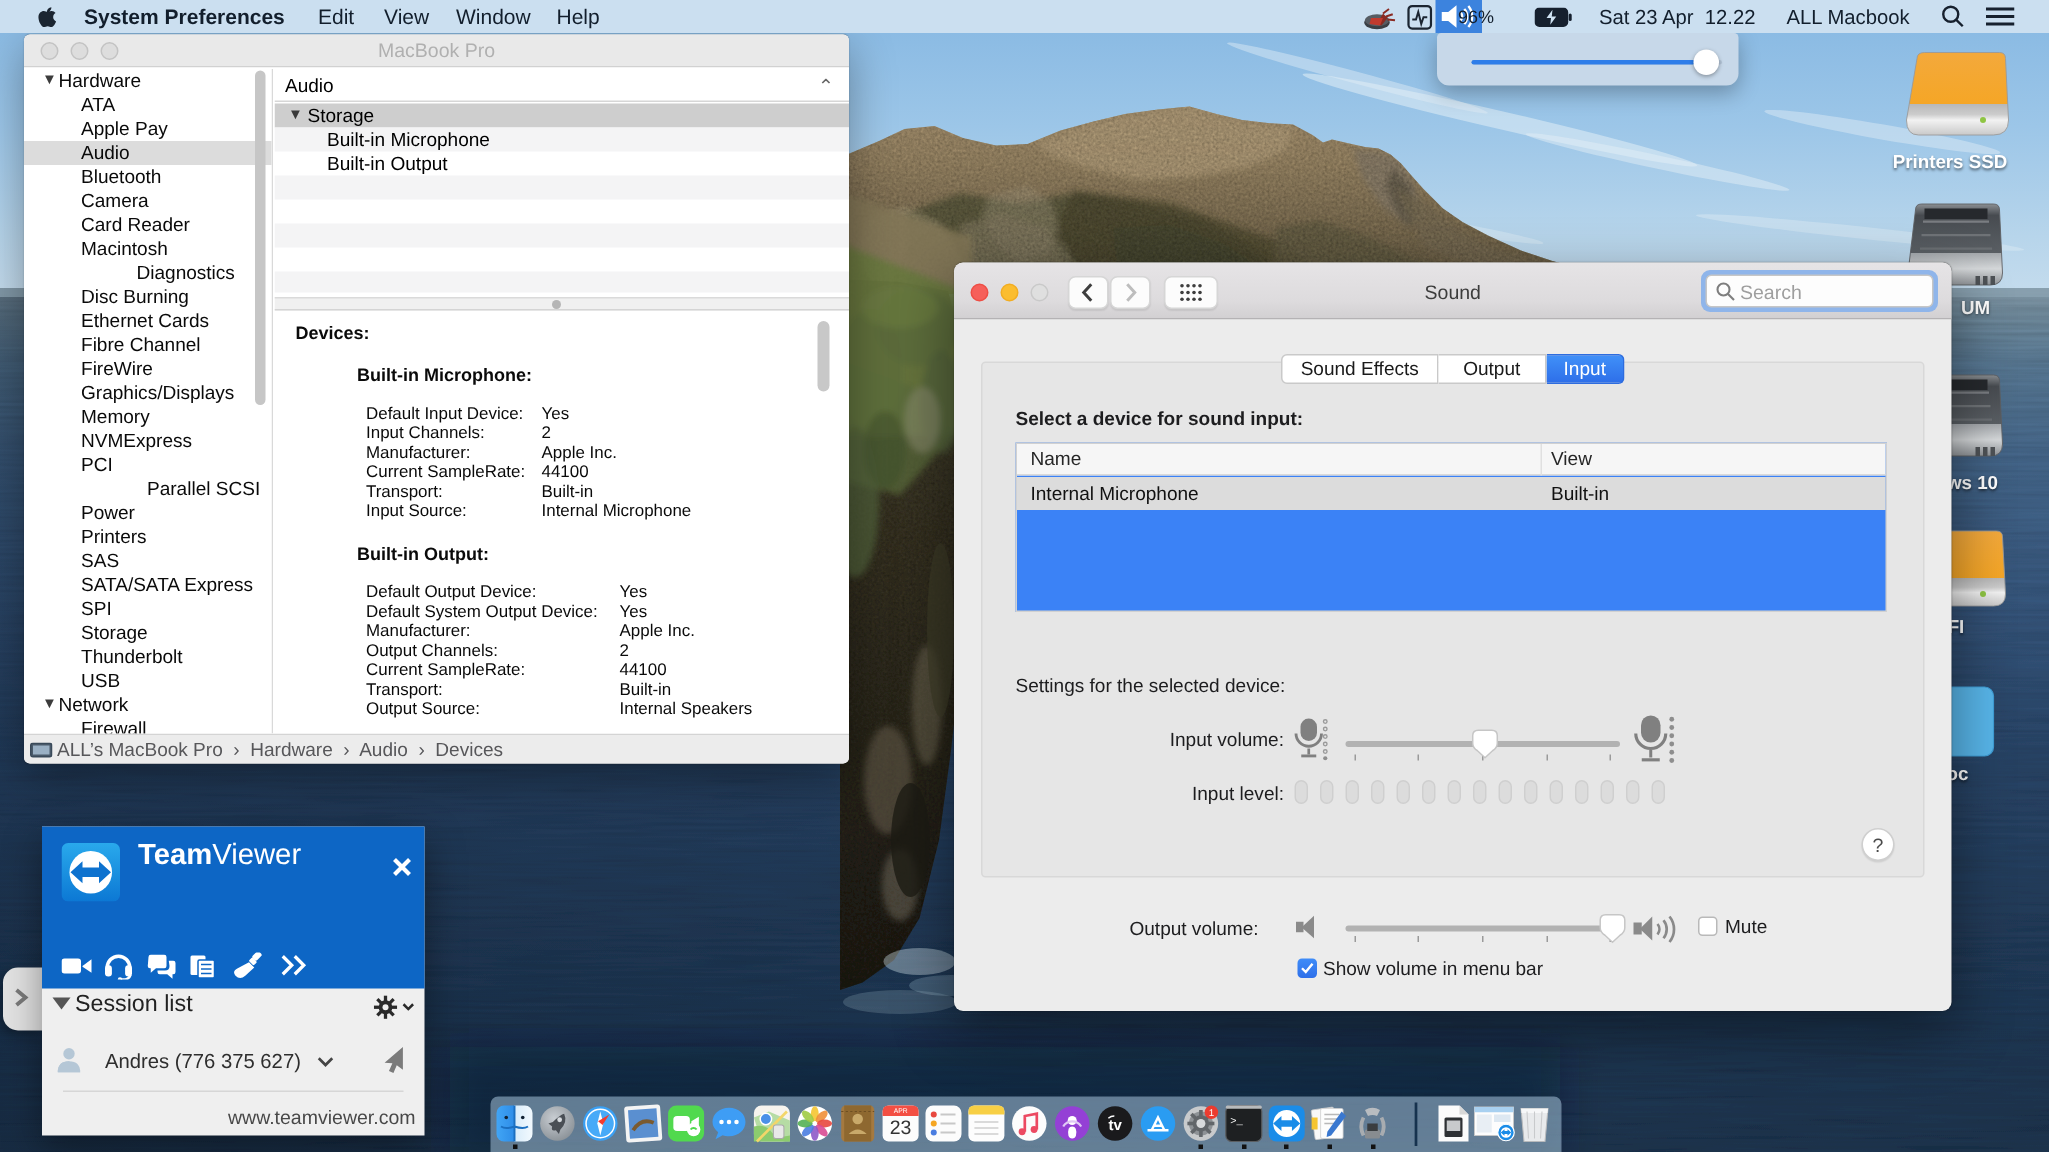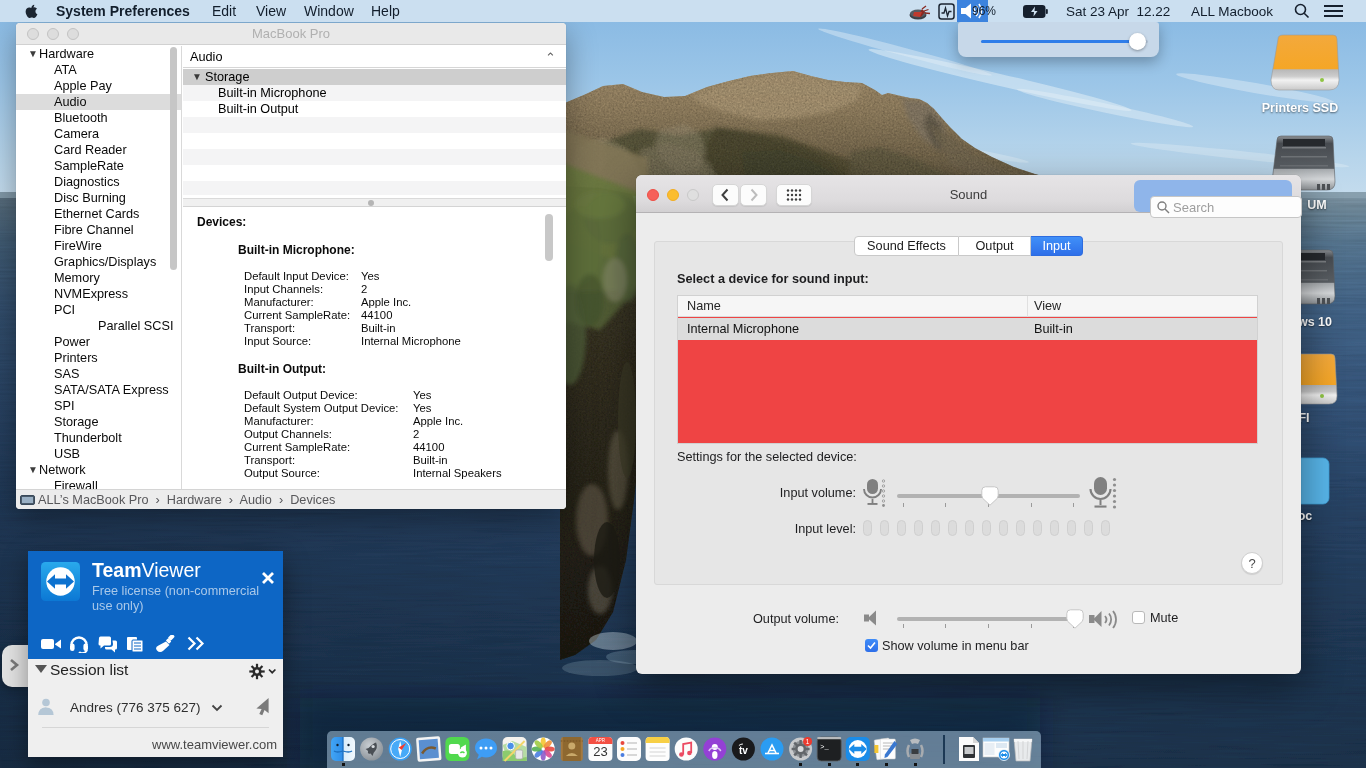--- a/index.html
+++ b/index.html
@@ -258,23 +258,23 @@
   <div class="si-row" style="top:64px; ">
           <span style="position:absolute;left:38px;">Bluetooth</span>
         </div>
   <div class="si-row" style="top:80px; ">
           <span style="position:absolute;left:38px;">Camera</span>
         </div>
   <div class="si-row" style="top:96px; ">
           <span style="position:absolute;left:38px;">Card Reader</span>
         </div>
   <div class="si-row" style="top:112px;">
-          <span style="position:absolute;left:38px;">SampleRate</span>
-        </div>
-  <div class="si-row" style="top:128px;">
+          <span style="position:absolute;left:38px;">Macintosh</span>
+        </div>
+  <div class="si-row" style="top:128px;margin-left:37px;">
           <span style="position:absolute;left:38px;">Diagnostics</span>
         </div>
   <div class="si-row" style="top:144px;">
           <span style="position:absolute;left:38px;">Disc Burning</span>
         </div>
   <div class="si-row" style="top:160px;">
           <span style="position:absolute;left:38px;">Ethernet Cards</span>
         </div>
   <div class="si-row" style="top:176px;">
           <span style="position:absolute;left:38px;">Fibre Channel</span>
@@ -413,38 +413,38 @@
               <circle cx="19" cy="10" r="1.2"></circle>
               <circle cx="23" cy="10" r="1.2"></circle>
               <circle cx="11" cy="14.5" r="1.2"></circle>
               <circle cx="15" cy="14.5" r="1.2"></circle>
               <circle cx="19" cy="14.5" r="1.2"></circle>
               <circle cx="23" cy="14.5" r="1.2"></circle>
             </g>
           </svg>
         </div>
   <div style="position:absolute; width:100%; text-align:center; top:12px; font-size:13px; color:#3c3c3c;">Sound</div>
-  <div style="position:absolute; left:498px; top:5px; width:158px; height:28px; border-radius:6px; background:#8fb5ea; padding:16px;">
+  <div style="position:absolute; left:498px; top:5px; width:158px; height:28px; border-radius:6px; background:#8fb5ea; padding:3px;">
           <div style="width:152px; height:22px; background:#fdfdfd; border:1px solid #c6c6c6; border-radius:4px; position:relative;">
             <svg width="13" height="13" viewBox="0 0 13 13" style="position:absolute;left:6px;top:4px;">
               <circle cx="5" cy="5" r="4" fill="none" stroke="#7e7e7e" stroke-width="1.4"></circle>
               <line x1="8" y1="8" x2="12" y2="12" stroke="#7e7e7e" stroke-width="1.4"></line>
             </svg>
             <span style="position:absolute; left:22px; top:3px; color:#9e9e9e; font-size:13px;">Search</span>
           </div>
         </div>
  </div>
  <div id="groupbox"></div>
  <div id="sd-tabs">
   <div class="tab" style="width:105px; border-left:1px solid #c9c9c9; border-radius:4px 0 0 4px;">Sound Effects</div>
   <div class="tab" style="width:72px;">Output</div>
   <div class="tab" style="width:52px; background:linear-gradient(180deg,#4090f8,#2e6fe9); color:#fff; border-color:#2d6cdf; border-radius:0 4px 4px 0;">Input</div>
  </div>
  <div class="sd-txt" style="left:41px; top:97px; font-weight:bold;">Select a device for sound input:</div>
- <div style="position:absolute; left:41px; top:120px; width:581px; height:149px; background:#ef4444; border:1px solid #d1d1d1;">
+ <div style="position:absolute; left:41px; top:120px; width:581px; height:113px; background:#3b82f6; border:1px solid #d1d1d1;">
   <div style="position:absolute; left:0; top:0; width:579px; height:21px; background:#f6f6f6; border-bottom:1px solid #dadada;">
    <span style="position:absolute; left:9px; top:3px; color:#262626; font-size:12.7px;">Name</span>
    <span style="position:absolute; left:356px; top:3px; color:#262626; font-size:12.7px;">View</span>
    <div style="position:absolute; left:349px; top:0; width:1px; height:21px; background:#e0e0e0;"></div>
   </div>
   <div style="position:absolute; left:0; top:22px; width:579px; height:22px; background:#dcdcdc;">
    <span style="position:absolute; left:9px; top:4px; color:#111; font-size:12.7px;">Internal Microphone</span>
    <span style="position:absolute; left:356px; top:4px; color:#111; font-size:12.7px;">Built-in</span>
   </div>
  </div>
@@ -551,21 +551,20 @@
             </linearGradient>
           </defs>
    <rect width="39" height="39" rx="4.5" fill="url(#tvlg)"></rect>
    <circle cx="19.5" cy="19.5" r="14.2" fill="#fff"></circle>
    <polygon points="6,19.5 14,12.2 14,16.4 25,16.4 25,12.2 33,19.5 25,26.8 25,22.6 14,22.6 14,26.8" fill="#0d72cf"></polygon>
   </svg>
   <div style="position:absolute; left:64px; top:8px; color:#fff; font-size:19.5px;"><b>Team</b>Viewer</div>
   <svg width="14" height="14" viewBox="0 0 14 14" style="position:absolute; left:233px; top:20px;">
           <path d="M2 2 L12 12 M12 2 L2 12" stroke="#fff" stroke-width="2.8"></path>
         </svg>
-  <div style="position:absolute; left:64px; top:33px; color:#a9c8e9; font-size:12.7px; line-height:15px;">Free license (non-commercial<br>use only)</div>
   <svg width="220" height="18" viewBox="0 0 220 18" style="position:absolute; left:13px; top:84px;" fill="#fff">
    <g>
             <rect x="0" y="4" width="13" height="10" rx="2"></rect>
             <polygon points="14,9 20,4.5 20,13.5 14,9.5"></polygon>
           </g>
    <g transform="translate(29,0)">
             <path d="M1.5 10 a7.5 7.5 0 0 1 15 0" fill="none" stroke="#fff" stroke-width="2.4"></path>
             <rect x="0" y="8.5" width="4.6" height="7.5" rx="2.2"></rect>
             <rect x="13.4" y="8.5" width="4.6" height="7.5" rx="2.2"></rect>
             <path d="M17 15 q-1 3.5 -6.5 3" fill="none" stroke="#fff" stroke-width="1.8"></path>

